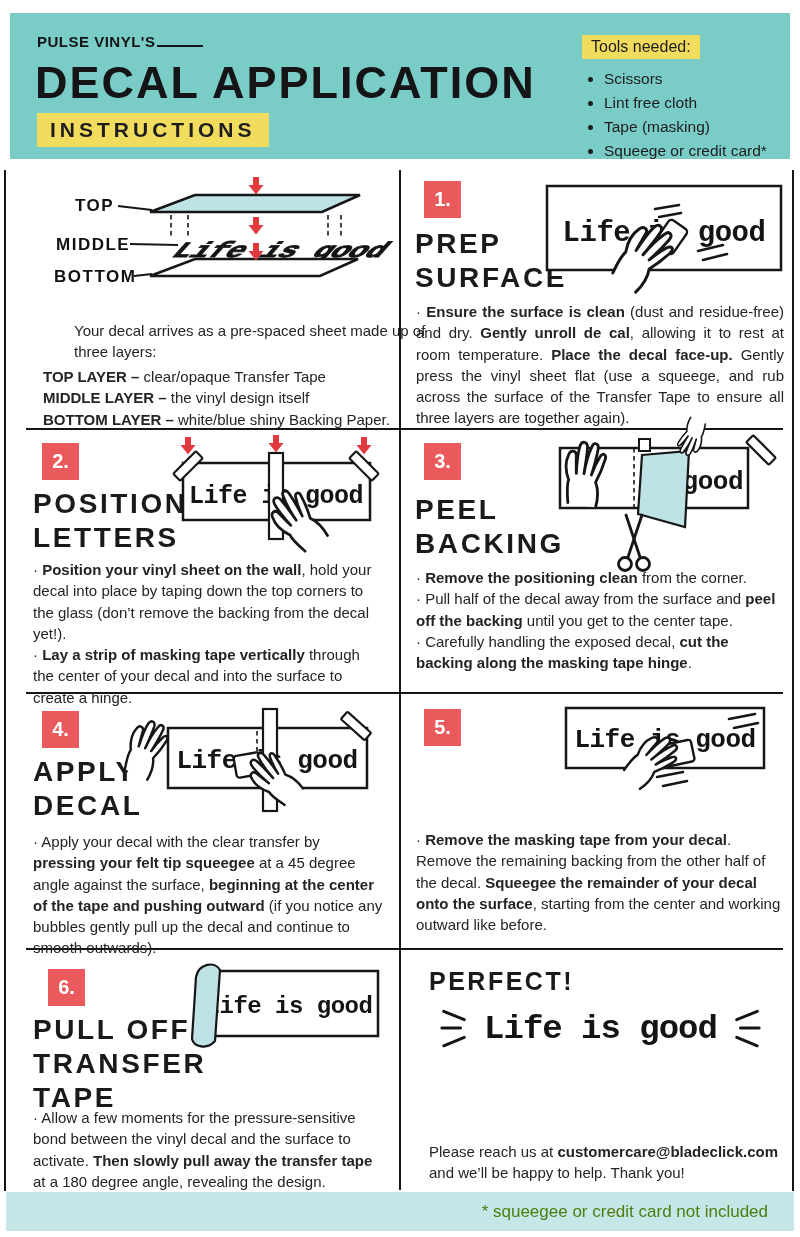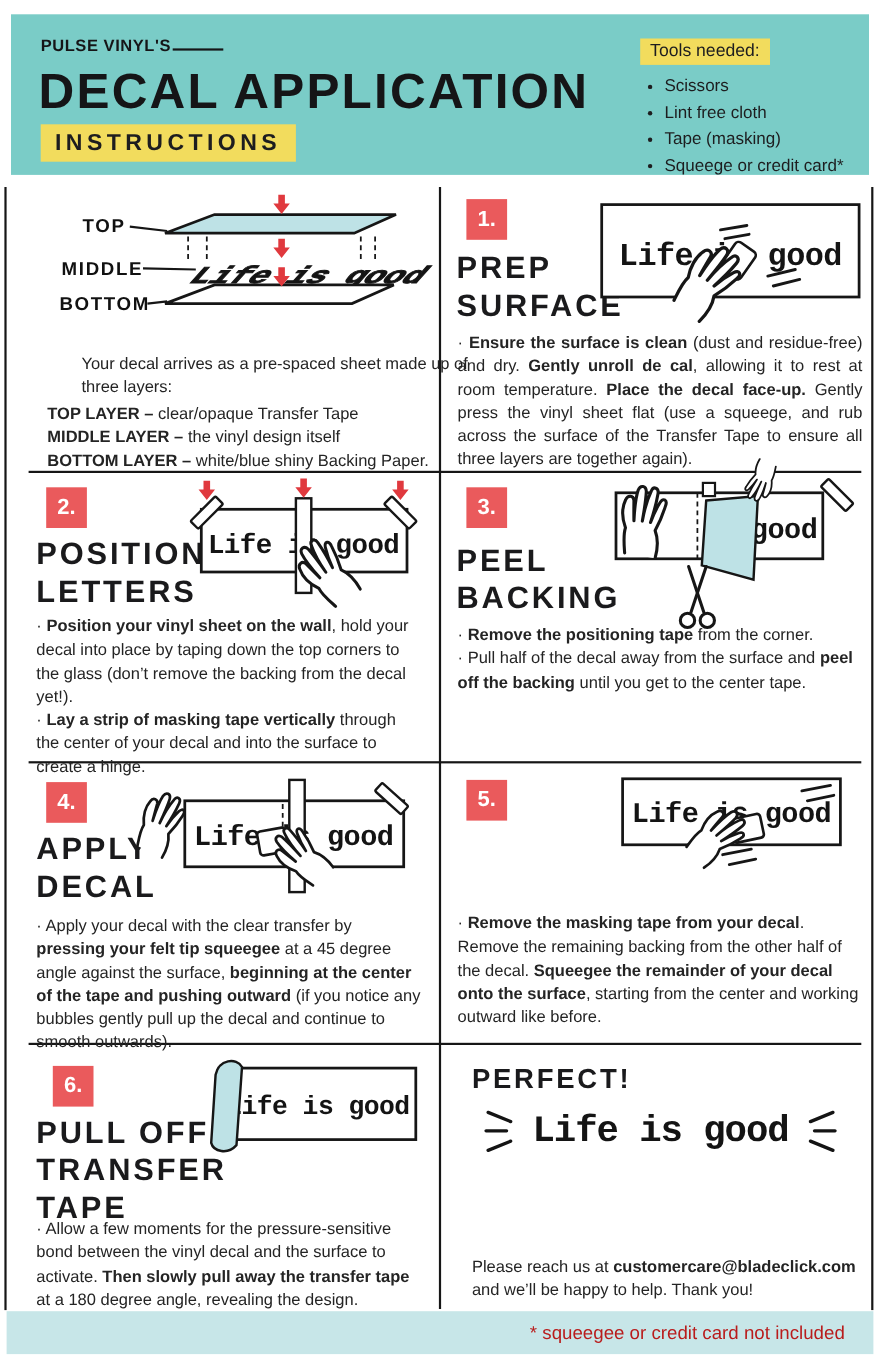--- a/index.html
+++ b/index.html
@@ -34,21 +34,21 @@
   .ln{stroke:#161616;stroke-width:2;}
   .dash{stroke:#161616;stroke-width:1.6;stroke-dasharray:4.5,3.5;fill:none;}
   .sheet{fill:#fff;stroke:#161616;stroke-width:2.5;}
   .motion{stroke:#161616;stroke-width:2.6;stroke-linecap:round;}
   
   .perfect-title{position:absolute;margin:0;font-size:25px;font-weight:bold;letter-spacing:2.5px;color:#1a1a1c;}
   .perfect-decal{position:absolute;left:0;top:58px;width:100%;display:flex;align-items:center;justify-content:center;gap:16px;}
   .perfect-decal .txt{font-family:"Liberation Mono","DejaVu Sans Mono",monospace;font-weight:bold;font-size:34px;color:#141414;letter-spacing:-1px;}
   
   .ft{position:absolute;left:6px;top:1192px;width:788px;height:39px;background:var(--light_teal,#C7E6E8);
-      text-align:right;font-size:17px;line-height:39px;color:#b91c1c;padding-right:0;box-sizing:border-box;}
+      text-align:right;font-size:17px;line-height:39px;color:#4d7c0f;padding-right:0;box-sizing:border-box;}
   .ft span{margin-right:26px;}
 </style>
 </head>
 <body>
 
 <svg width="0" height="0" style="position:absolute" aria-hidden="true">
   <defs>
     <path id="hand-shape" d="M11,62 C9,54 7,47 8,41 C4,34 2,25 4,18 C5,13 10,13 11,17 C12,23 13,29 14,34 C13,26 12,15 13,8 C14,3 19,3 20,8 C21,16 21,26 21,33 C21,25 22,14 24,7 C25,2 30,3 30,8 C30,16 29,26 28,33 C29,27 31,20 33,15 C35,10 39,12 38,17 C37,25 35,33 33,39 C36,44 38,52 37,62" fill="#fff" stroke="#161616" stroke-width="2.6" stroke-linejoin="round" stroke-linecap="round"></path>
     <path id="arrow-shape" d="M-3,0 L3,0 L3,8 L7.5,8 L0,17.5 L-7.5,8 L-3,8 Z"></path>
     <rect id="tape-shape" x="-16" y="-5" width="32" height="10" rx="1.5" fill="#fff" stroke="#161616" stroke-width="2.2"></rect>
@@ -163,22 +163,23 @@
       <text class="decal" x="216" y="52" font-size="26" text-anchor="end">good</text>
       <line class="dash" x1="107" y1="11" x2="107" y2="71"></line>
       <rect x="112" y="2" width="11" height="12" fill="#fff" stroke="#161616" stroke-width="2"></rect>
       <polygon points="115,18 162,14 158,90 111,77" fill="var(--backing_teal,#BEE2E6)" stroke="#161616" stroke-width="2.2"></polygon>
       <use href="#hand-shape" transform="translate(158,16) rotate(-155) scale(0.62) translate(-21,-6)"></use>
       <use href="#hand-shape" transform="translate(62,8) rotate(10) scale(1.08) translate(-21,-6)"></use>
       <use href="#scissors-shape" transform="translate(107,114)"></use>
       <use href="#tape-shape" transform="translate(234,13) rotate(45)"></use>
     </svg>
     <div class="body" style="left:15px;top:138px;width:370px;">
-      <p><span>· </span><b>Remove the positioning tape</b><span> from the corner.</span></p>
+      <p><span>· </span><b>Remove the positioning clean</b><span> from the corner.</span></p>
       <p><span>· Pull half of the decal away from the surface and </span><b>peel off the backing</b><span> until you get to the center tape.</span></p>
+      <p><span>· Carefully handling the exposed decal, </span><b>cut the backing along the masking tape hinge</b><span>.</span></p>
     </div>
   </section>
 
   <section class="panel" style="left:0;top:693px;width:399px;height:256px;">
     <div class="badge" style="left:42px;top:18px;">4.</div>
     <h2 class="step-title" style="left:33px;top:62px;">APPLY
 DECAL</h2>
     <svg class="illus" style="left:126px;top:14px;" width="266" height="120" viewBox="0 0 266 120">
       <rect class="sheet" x="42" y="21" width="199" height="60"></rect>
       <text class="decal" x="141" y="61" font-size="26" text-anchor="middle">Life is good</text>

